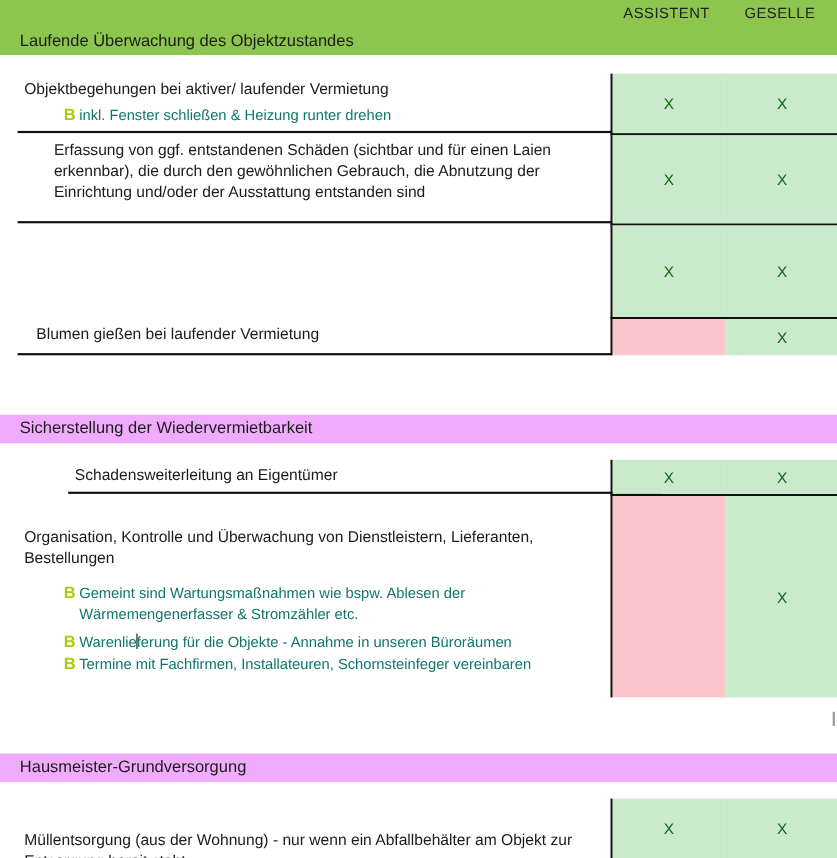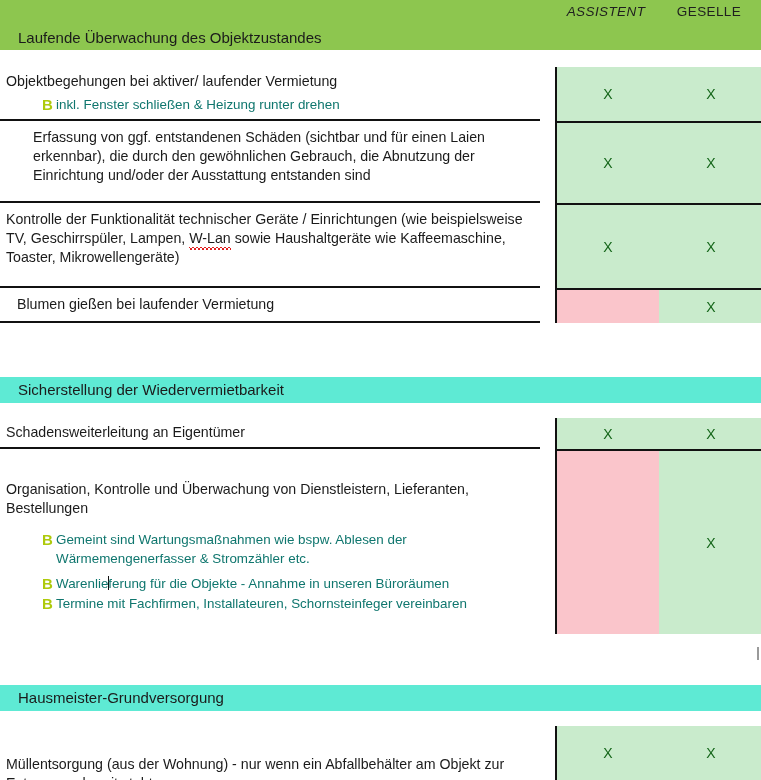--- a/index.html
+++ b/index.html
@@ -30,45 +30,45 @@
     background: #8DC64F;
   }
   .col-head {
     position: absolute;
     top: 4px;
     font-size: 13.5px;
     letter-spacing: 0.4px;
     color: #1f1f1f;
     text-align: center;
   }
-  .col-head.assistent { left: 555px; width: 102px; font-style: italic; }
+  .col-head.assistent { left: 555px; width: 102px; }
   .col-head.geselle   { left: 657px; width: 104px; }
 
   .band-title {
     position: absolute;
     left: 18px;
     font-size: 15px;
     color: #1b1b1b;
     white-space: nowrap;
   }
 
   
   .section-bar {
     position: absolute;
     left: 0;
     width: 761px;
-    background: #5eead4;
+    background: #f0abfc;
     text-decoration: underline;
   }
   .section-bar .band-title { top: 4px; }
 
   
   .task {
     position: absolute;
-    left: 0;
+    left: 16px;
     width: 540px;
     font-size: 14.2px;
     line-height: 19px;
     color: #1b1b1b;
     border-bottom: 2px solid #111111;
     box-sizing: border-box;
     padding: 5px 8px 4px 6px;
   }
   .task.no-rule { border-bottom: none; margin-top: 24px; }
   .task-title { display: block; }
@@ -172,41 +172,38 @@
   </div>
 
   <div class="task" style="top:123px; height:80px;padding-left:33px;">
     <span class="task-title">Erfassung von ggf. entstandenen Schäden (sichtbar und für einen Laien erkennbar), die durch den gewöhnlichen Gebrauch, die Abnutzung der Einrichtung und/oder der Ausstattung entstanden sind</span>
   </div>
   <div class="cellblock bordered rule-bottom" style="left:555px; top:123px; width:206px; height:80px;">
     <div class="cell green" style="width:102px;">X</div>
     <div class="cell green" style="width:104px;">X</div>
   </div>
 
-  <div class="task" style="top:205px; height:83px;">
-    <span class="task-title"><span>Kontrolle der Funktionalität technischer Geräte / Einrichtungen (wie beispielsweise TV, Geschirrspüler, Lampen, </span><span class="squiggle">W-Lan</span><span> sowie Haushaltgeräte wie Kaffeemaschine, Toaster, Mikrowellengeräte)</span></span>
-  </div>
   <div class="cellblock bordered rule-bottom" style="left:555px; top:205px; width:206px; height:83px;">
     <div class="cell green" style="width:102px;">X</div>
     <div class="cell green" style="width:104px;">X</div>
   </div>
 
   <div class="task" style="top:290px; height:33px;padding-left:17px;">
     <span class="task-title">Blumen gießen bei laufender Vermietung</span>
   </div>
   <div class="cellblock bordered" style="left:555px; top:290px; width:206px; height:33px;">
     <div class="cell pink" style="width:102px;"></div>
     <div class="cell green" style="width:104px;">X</div>
   </div>
 
   <div class="section-bar" style="top:377px; height:26px;">
     <span class="band-title">Sicherstellung der Wiedervermietbarkeit</span>
   </div>
 
-  <div class="task" style="top:418px; height:31px;">
+  <div class="task" style="top:418px; height:31px;margin-left:46px;">
     <span class="task-title">Schadensweiterleitung an Eigentümer</span>
   </div>
   <div class="cellblock bordered rule-bottom" style="left:555px; top:418px; width:206px; height:31px;">
     <div class="cell green" style="width:102px;">X</div>
     <div class="cell green" style="width:104px;">X</div>
   </div>
 
   <div class="task no-rule" style="top:451px; height:183px;">
     <span class="task-title">Organisation, Kontrolle und Überwachung von Dienstleistern, Lieferanten, Bestellungen</span>
     <span class="sub indent-sub" style="margin-top:12px;">

